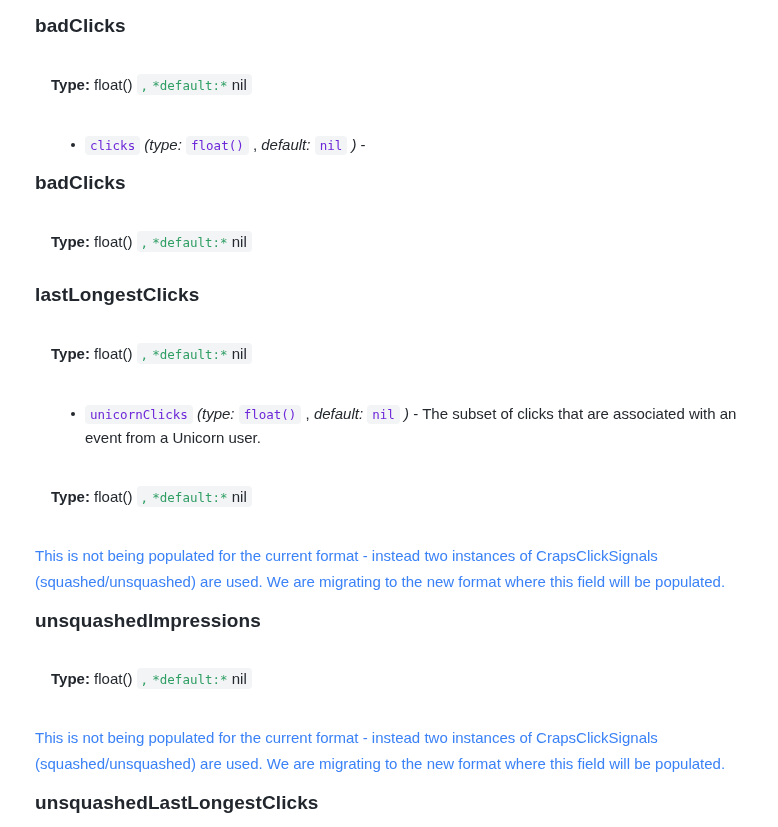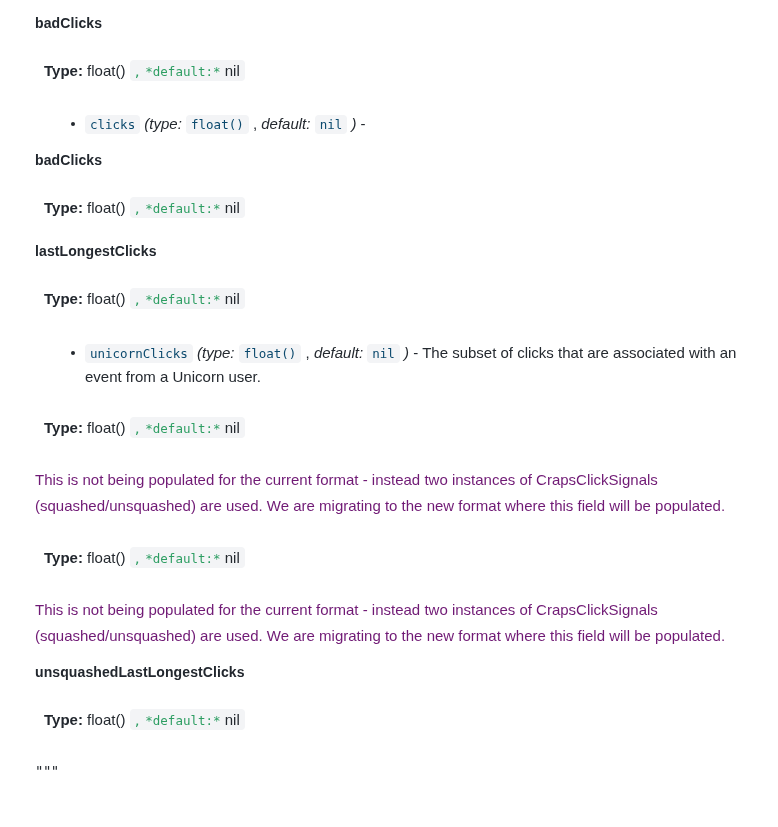--- a/index.html
+++ b/index.html
@@ -16,50 +16,50 @@
   }
 
   .page {
     padding: 0 35px;
     box-sizing: border-box;
     width: 778px;
   }
 
   
   .field-heading {
-    font-size: 14px;
+    font-size: 19px;
     font-weight: 600;
     color: #22272e;
     letter-spacing: 0.1px;
     margin: 0;
     padding: 14px 0 0 0;
     line-height: 1.3;
   }
 
   
   .type-line {
     font-size: 15px;
     line-height: 1.55;
-    margin: 9px;
+    margin: 16px;
     padding: 18px 0 0 0;
     color: #24292f;
   }
   .type-label {
     font-weight: 700;
     color: #22272e;
   }
   .type-value {
     color: #24292f;
   }
 
   
   .code {
     font-family: "DejaVu Sans Mono", "Liberation Mono", monospace;
     font-size: 12.5px;
-    color: #0c4a6e;
+    color: #6d28d9;
     background: #f3f4f6;
     border-radius: 4px;
     padding: 2px 5px;
     white-space: pre;
   }
   .code-plain {
     font-family: "DejaVu Sans Mono", "Liberation Mono", monospace;
     font-size: 12.5px;
     color: #2e9e63;
     white-space: pre;
@@ -107,21 +107,21 @@
     color: #24292f;
   }
   .desc-text {
     color: #24292f;
   }
 
   
   .note-paragraph {
     font-size: 15px;
     line-height: 1.72;
-    color: #701a75;
+    color: #3b82f6;
     margin: 0;
     padding: 19px 0 0 0;
     max-width: 700px;
   }
 
   
   .closing-quote {
     font-family: "DejaVu Sans Mono", "Liberation Mono", monospace;
     font-size: 14px;
     color: #24292f;
@@ -151,20 +151,21 @@
         <p class="type-line"><span class="type-label">Type:</span> <span class="type-value">float()</span> <span class="default-group"><span class="code-plain">,</span> <span class="code-plain">*default:*</span>  <span class="nil-text">nil</span></span></p>
         <ul class="param-list">
           <li><span class="code">unicornClicks</span> <span class="paren">(</span><span class="kw-italic">type:</span> <span class="code">float()</span> <span>,</span> <span class="kw-italic">default:</span> <span class="code">nil</span> <span class="paren">)</span> <span>-</span> <span class="desc-text">The subset of clicks that are associated with an event from a Unicorn user.</span></li>
         </ul>
       </div>
       <div class="field-block">
         <p class="type-line"><span class="type-label">Type:</span> <span class="type-value">float()</span> <span class="default-group"><span class="code-plain">,</span> <span class="code-plain">*default:*</span>  <span class="nil-text">nil</span></span></p>
         <p class="note-paragraph">This is not being populated for the current format - instead two instances of CrapsClickSignals (squashed/unsquashed) are used. We are migrating to the new format where this field will be populated.</p>
       </div>
       <div class="field-block">
+        <h3 class="field-heading">unsquashedImpressions</h3>
         <p class="type-line"><span class="type-label">Type:</span> <span class="type-value">float()</span> <span class="default-group"><span class="code-plain">,</span> <span class="code-plain">*default:*</span>  <span class="nil-text">nil</span></span></p>
         <p class="note-paragraph">This is not being populated for the current format - instead two instances of CrapsClickSignals (squashed/unsquashed) are used. We are migrating to the new format where this field will be populated.</p>
       </div>
       <div class="field-block">
         <h3 class="field-heading">unsquashedLastLongestClicks</h3>
         <p class="type-line"><span class="type-label">Type:</span> <span class="type-value">float()</span> <span class="default-group"><span class="code-plain">,</span> <span class="code-plain">*default:*</span>  <span class="nil-text">nil</span></span></p>
       </div>
     </div>
   <p class="closing-quote">"""</p>
 </div>

